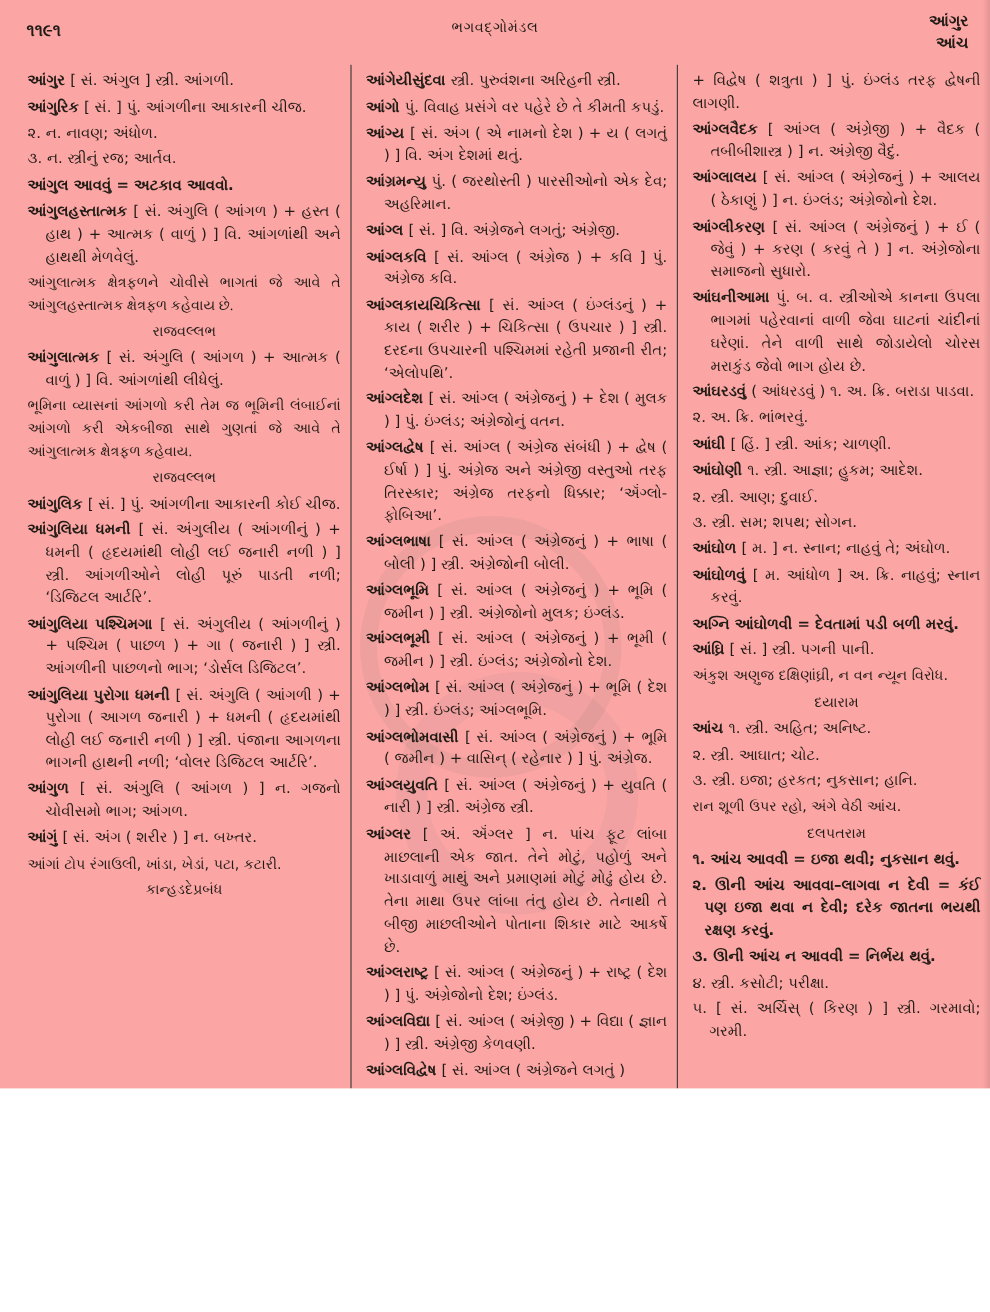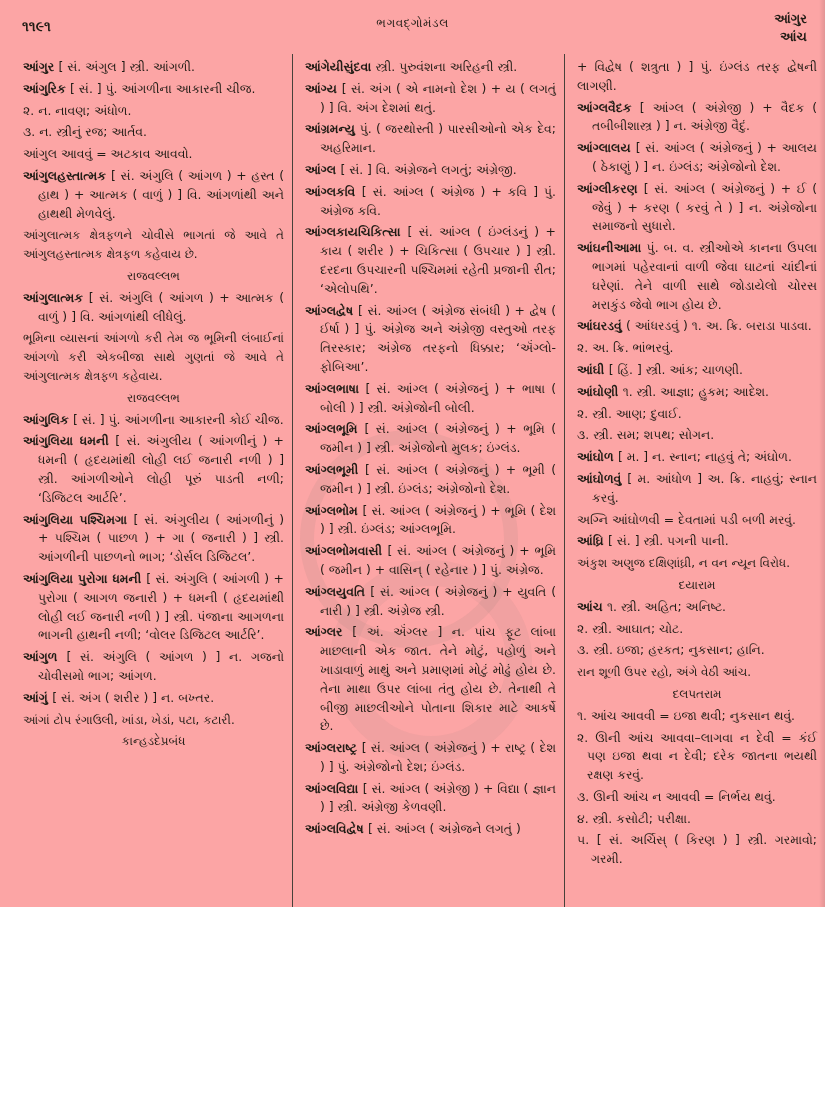--- a/index.html
+++ b/index.html
@@ -19,22 +19,22 @@
   main{position:absolute;top:54px;left:0;right:0;bottom:0;display:flex;margin-left:11px;}
   .col{box-sizing:border-box;padding:4px 8px 0 12px;font-size:12.4px;line-height:18.8px;text-align:justify;}
   .col-0{width:281px;}
   .col-1{width:272px;}
   .col-2{width:272px;flex:1;}
   .col+.col{border-left:1.2px solid #47413a;}
   p.blk{margin:0 0 3px 0;}
   .entry{padding-left:15px;text-indent:-15px;}
   .cont{padding-left:0;text-indent:0;}
   .sense{margin-left:11px;padding-left:14px;text-indent:-14px;}
-  .idiom{margin-left:24px;padding-left:10px;text-indent:-10px;}
-  .note{margin-left:26px;font-size:11.9px;}
+  .idiom{margin-left:24px;padding-left:10px;text-indent:-10px;font-weight:bold;}
+  .note{margin-left:26px;font-size:11.9px;font-family:Liberation Serif, serif;}
   .quote{margin-left:20px;font-size:11.9px;}
   .attribution{text-align:center;margin-right:6px;font-size:12px;}
   .hw{font-weight:bold;}
   .wm{position:absolute;border:14px solid rgba(120,118,110,.10);border-radius:50%;pointer-events:none;}
   .wm1{width:190px;height:190px;left:300px;top:430px;}
   .wm2{width:150px;height:150px;left:330px;top:560px;border-width:26px;border-color:rgba(120,118,110,.08);}
 </style>
 </head>
 <body>
 
@@ -68,25 +68,27 @@
         <p class="blk entry"><span class="hw">આંગુલિયા ધમની </span>[ સં. અંગુલીય ( આંગળીનું ) + ધમની ( હૃદયમાંથી લોહી લઈ જનારી નળી ) ] સ્ત્રી. આંગળીઓને લોહી પૂરું પાડતી નળી; ‘ડિજિટલ આર્ટરિ’.</p>
         <p class="blk entry"><span class="hw">આંગુલિયા પશ્ચિમગા </span>[ સં. અંગુલીય ( આંગળીનું ) + પશ્ચિમ ( પાછળ ) + ગા ( જનારી ) ] સ્ત્રી. આંગળીની પાછળનો ભાગ; ‘ડોર્સલ ડિજિટલ’.</p>
         <p class="blk entry"><span class="hw">આંગુલિયા પુરોગા ધમની </span>[ સં. અંગુલિ ( આંગળી ) + પુરોગા ( આગળ જનારી ) + ધમની ( હૃદયમાંથી લોહી લઈ જનારી નળી ) ] સ્ત્રી. પંજાના આગળના ભાગની હાથની નળી; ‘વોલર ડિજિટલ આર્ટરિ’.</p>
         <p class="blk entry"><span class="hw">આંગુળ </span>[ સં. અંગુલિ ( આંગળ ) ] ન. ગજનો ચોવીસમો ભાગ; આંગળ.</p>
         <p class="blk entry"><span class="hw">આંગું </span>[ સં. અંગ ( શરીર ) ] ન. બખ્તર.</p>
         <p class="blk quote">આંગાં ટોપ રંગાઉલી, ખાંડા, ખેડાં, પટા, કટારી.</p>
         <p class="blk attribution">કાન્હડદેપ્રબંધ</p>
       </section>
     <section class="col col-1">
         <p class="blk entry"><span class="hw">આંગેયીસુંદવા </span>સ્ત્રી. પુરુવંશના અરિહની સ્ત્રી.</p>
+        <p class="blk entry"><span class="hw">આંગો </span>પું. વિવાહ પ્રસંગે વર પહેરે છે તે કીમતી કપડું.</p>
         <p class="blk entry"><span class="hw">આંગ્ય </span>[ સં. અંગ ( એ નામનો દેશ ) + ય ( લગતું ) ] વિ. અંગ દેશમાં થતું.</p>
         <p class="blk entry"><span class="hw">આંગ્રમન્યુ </span>પું. ( જરથોસ્તી ) પારસીઓનો એક દેવ; અહરિમાન.</p>
         <p class="blk entry"><span class="hw">આંગ્લ </span>[ સં. ] વિ. અંગ્રેજને લગતું; અંગ્રેજી.</p>
         <p class="blk entry"><span class="hw">આંગ્લકવિ </span>[ સં. આંગ્લ ( અંગ્રેજ ) + કવિ ] પું. અંગ્રેજ કવિ.</p>
         <p class="blk entry"><span class="hw">આંગ્લકાયચિકિત્સા </span>[ સં. આંગ્લ ( ઇંગ્લંડનું ) + કાય ( શરીર ) + ચિકિત્સા ( ઉપચાર ) ] સ્ત્રી. દરદના ઉપચારની પશ્ચિમમાં રહેતી પ્રજાની રીત; ‘એલોપથિ’.</p>
+        <p class="blk entry"><span class="hw">આંગ્લદેશ </span>[ સં. આંગ્લ ( અંગ્રેજનું ) + દેશ ( મુલક ) ] પું. ઇંગ્લંડ; અંગ્રેજોનું વતન.</p>
         <p class="blk entry"><span class="hw">આંગ્લદ્વેષ </span>[ સં. આંગ્લ ( અંગ્રેજ સંબંધી ) + દ્વેષ ( ઈર્ષા ) ] પું. અંગ્રેજ અને અંગ્રેજી વસ્તુઓ તરફ તિરસ્કાર; અંગ્રેજ તરફનો ધિક્કાર; ‘ઍંગ્લો-ફોબિઆ’.</p>
         <p class="blk entry"><span class="hw">આંગ્લભાષા </span>[ સં. આંગ્લ ( અંગ્રેજનું ) + ભાષા ( બોલી ) ] સ્ત્રી. અંગ્રેજોની બોલી.</p>
         <p class="blk entry"><span class="hw">આંગ્લભૂમિ </span>[ સં. આંગ્લ ( અંગ્રેજનું ) + ભૂમિ ( જમીન ) ] સ્ત્રી. અંગ્રેજોનો મુલક; ઇંગ્લંડ.</p>
         <p class="blk entry"><span class="hw">આંગ્લભૂમી </span>[ સં. આંગ્લ ( અંગ્રેજનું ) + ભૂમી ( જમીન ) ] સ્ત્રી. ઇંગ્લંડ; અંગ્રેજોનો દેશ.</p>
         <p class="blk entry"><span class="hw">આંગ્લભોમ </span>[ સં. આંગ્લ ( અંગ્રેજનું ) + ભૂમિ ( દેશ ) ] સ્ત્રી. ઇંગ્લંડ; આંગ્લભૂમિ.</p>
         <p class="blk entry"><span class="hw">આંગ્લભોમવાસી </span>[ સં. આંગ્લ ( અંગ્રેજનું ) + ભૂમિ ( જમીન ) + વાસિન્ ( રહેનાર ) ] પું. અંગ્રેજ.</p>
         <p class="blk entry"><span class="hw">આંગ્લયુવતિ </span>[ સં. આંગ્લ ( અંગ્રેજનું ) + યુવતિ ( નારી ) ] સ્ત્રી. અંગ્રેજ સ્ત્રી.</p>
         <p class="blk entry"><span class="hw">આંગ્લર </span>[ અં. ઍંગ્લર ] ન. પાંચ ફૂટ લાંબા માછલાની એક જાત. તેને મોટું, પહોળું અને ખાડાવાળું માથું અને પ્રમાણમાં મોટું મોઢું હોય છે. તેના માથા ઉપર લાંબા તંતુ હોય છે. તેનાથી તે બીજી માછલીઓને પોતાના શિકાર માટે આકર્ષે છે.</p>
         <p class="blk entry"><span class="hw">આંગ્લરાષ્ટ્ર </span>[ સં. આંગ્લ ( અંગ્રેજનું ) + રાષ્ટ્ર ( દેશ ) ] પું. અંગ્રેજોનો દેશ; ઇંગ્લંડ.</p>
         <p class="blk entry"><span class="hw">આંગ્લવિદ્યા </span>[ સં. આંગ્લ ( અંગ્રેજી ) + વિદ્યા ( જ્ઞાન ) ] સ્ત્રી. અંગ્રેજી કેળવણી.</p>

